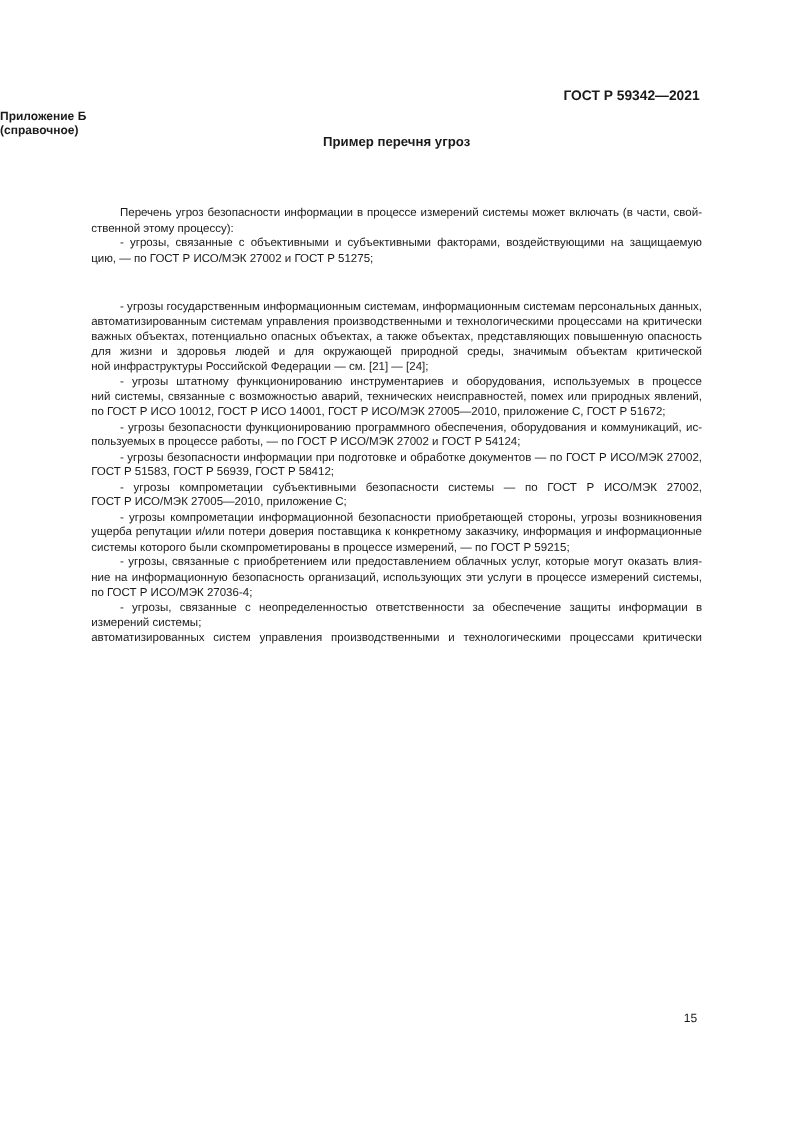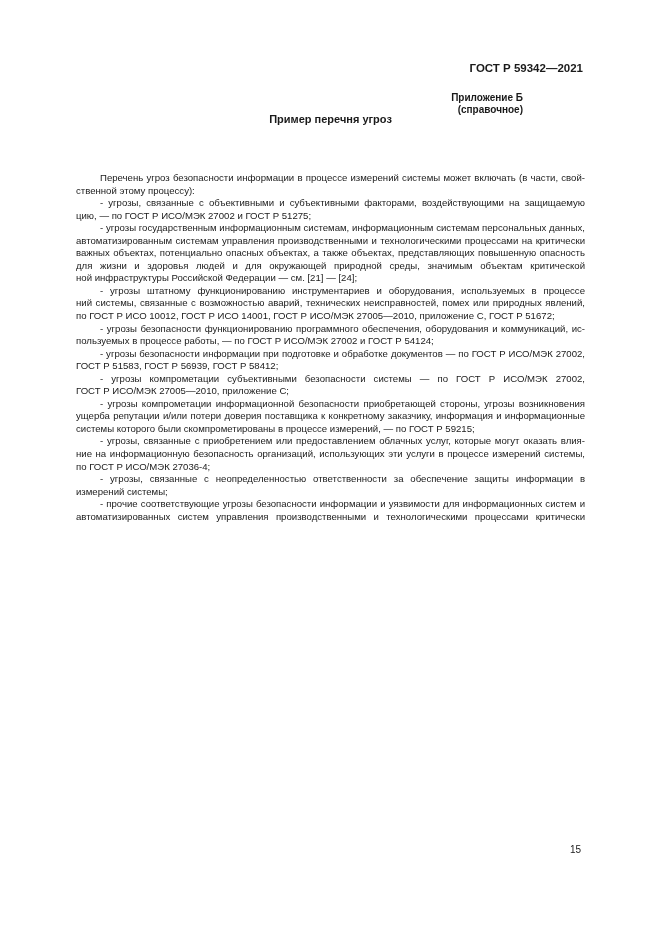--- a/index.html
+++ b/index.html
@@ -1,19 +1,19 @@
 <!DOCTYPE html>
 <html><head>
 <meta charset="utf-8">
 <style>
   html, body { margin: 0; padding: 0; background: #ffffff; }
   body { width: 661px; height: 935px; position: relative; overflow: hidden;
          font-family: "Liberation Sans", sans-serif; color: #1a1a1a; }
-  .header-code { position: absolute; top: 62px; right: 78px; font-size: 11.5px; font-weight: bold; }
-  .annex { position: absolute; top: 92px; left: 0; width: 523px; text-align: right;
+  .header-code { position: absolute; top: 74px; right: 78px; font-size: 11.5px; font-weight: bold; }
+  .annex { position: absolute; top: 92px; left: 0; width: 523px; text-align: left;
            font-size: 10px; font-weight: bold; line-height: 12px; }
   .title { position: absolute; top: 113px; left: 0; width: 661px; text-align: center;
            font-size: 11px; font-weight: bold; }
   .body { position: absolute; top: 156px; left: 76px; width: 509px; font-size: 9.6px; }
   .ln { height: 12.55px; line-height: 12.55px; text-align: justify; text-align-last: justify;
         white-space: nowrap; overflow: visible; }
   .ln.last { text-align-last: left; }
   .ln.indent { padding-left: 24px; }
   .page-num { position: absolute; top: 844px; right: 80px; font-size: 10px; }
 </style>
@@ -27,21 +27,21 @@
   <div>(справочное)</div>
 </div>
 
 <div class="title">Пример перечня угроз</div>
 
 <div class="body" id="body">
     <div class="ln indent" style="white-space: normal; overflow: hidden; margin-top: 16px;">Перечень угроз безопасности информации в процессе измерений системы может включать (в части, свой-</div>
     <div class="ln last" style="white-space: normal; overflow: hidden;">ственной этому процессу):</div>
     <div class="ln indent" style="white-space: normal; overflow: hidden;">- угрозы, связанные с объективными и субъективными факторами, воздействующими на защищаемую информа-</div>
     <div class="ln last" style="white-space: normal; overflow: hidden;">цию, — по ГОСТ Р ИСО/МЭК 27002 и ГОСТ Р 51275;</div>
-    <div class="ln indent" style="white-space: normal; overflow: hidden;">- угрозы государственным информационным системам, информационным системам персональных данных,</div>
+    <div class="ln indent" style="white-space: normal; overflow: hidden; margin-top: 28px;">- угрозы государственным информационным системам, информационным системам персональных данных,</div>
     <div class="ln" style="white-space: normal; overflow: hidden;">автоматизированным системам управления производственными и технологическими процессами на критически</div>
     <div class="ln" style="white-space: normal; overflow: hidden;">важных объектах, потенциально опасных объектах, а также объектах, представляющих повышенную опасность</div>
     <div class="ln" style="white-space: normal; overflow: hidden;">для жизни и здоровья людей и для окружающей природной среды, значимым объектам критической информацион-</div>
     <div class="ln last" style="white-space: normal; overflow: hidden;">ной инфраструктуры Российской Федерации — см. [21] — [24];</div>
     <div class="ln indent" style="white-space: normal; overflow: hidden;">- угрозы штатному функционированию инструментариев и оборудования, используемых в процессе измере-</div>
     <div class="ln" style="white-space: normal; overflow: hidden;">ний системы, связанные с возможностью аварий, технических неисправностей, помех или природных явлений, —</div>
     <div class="ln last" style="white-space: normal; overflow: hidden;">по ГОСТ Р ИСО 10012, ГОСТ Р ИСО 14001, ГОСТ Р ИСО/МЭК 27005—2010, приложение С, ГОСТ Р 51672;</div>
     <div class="ln indent" style="white-space: normal; overflow: hidden;">- угрозы безопасности функционированию программного обеспечения, оборудования и коммуникаций, ис-</div>
     <div class="ln last" style="white-space: normal; overflow: hidden;">пользуемых в процессе работы, — по ГОСТ Р ИСО/МЭК 27002 и ГОСТ Р 54124;</div>
     <div class="ln indent" style="white-space: normal; overflow: hidden;">- угрозы безопасности информации при подготовке и обработке документов — по ГОСТ Р ИСО/МЭК 27002,</div>
@@ -49,17 +49,16 @@
     <div class="ln indent" style="white-space: normal; overflow: hidden;">- угрозы компрометации субъективными безопасности системы — по ГОСТ Р ИСО/МЭК 27002,</div>
     <div class="ln last" style="white-space: normal; overflow: hidden;">ГОСТ Р ИСО/МЭК 27005—2010, приложение С;</div>
     <div class="ln indent" style="white-space: normal; overflow: hidden;">- угрозы компрометации информационной безопасности приобретающей стороны, угрозы возникновения</div>
     <div class="ln" style="white-space: normal; overflow: hidden;">ущерба репутации и/или потери доверия поставщика к конкретному заказчику, информация и информационные</div>
     <div class="ln last" style="white-space: normal; overflow: hidden;">системы которого были скомпрометированы в процессе измерений, — по ГОСТ Р 59215;</div>
     <div class="ln indent" style="white-space: normal; overflow: hidden;">- угрозы, связанные с приобретением или предоставлением облачных услуг, которые могут оказать влия-</div>
     <div class="ln" style="white-space: normal; overflow: hidden;">ние на информационную безопасность организаций, использующих эти услуги в процессе измерений системы, —</div>
     <div class="ln last" style="white-space: normal; overflow: hidden;">по ГОСТ Р ИСО/МЭК 27036-4;</div>
     <div class="ln indent" style="white-space: normal; overflow: hidden;">- угрозы, связанные с неопределенностью ответственности за обеспечение защиты информации в процессе</div>
     <div class="ln last" style="white-space: normal; overflow: hidden;">измерений системы;</div>
-    <div class="ln indent" style="white-space: normal; overflow: hidden;">- прочие соответствующие угрозы безопасности информации и уязвимости для информационных систем и</div>
     <div class="ln" style="white-space: normal; overflow: hidden;">автоматизированных систем управления производственными и технологическими процессами критически важных</div>
   </div>
 
 <div class="page-num">15</div>
 
 </body></html>

